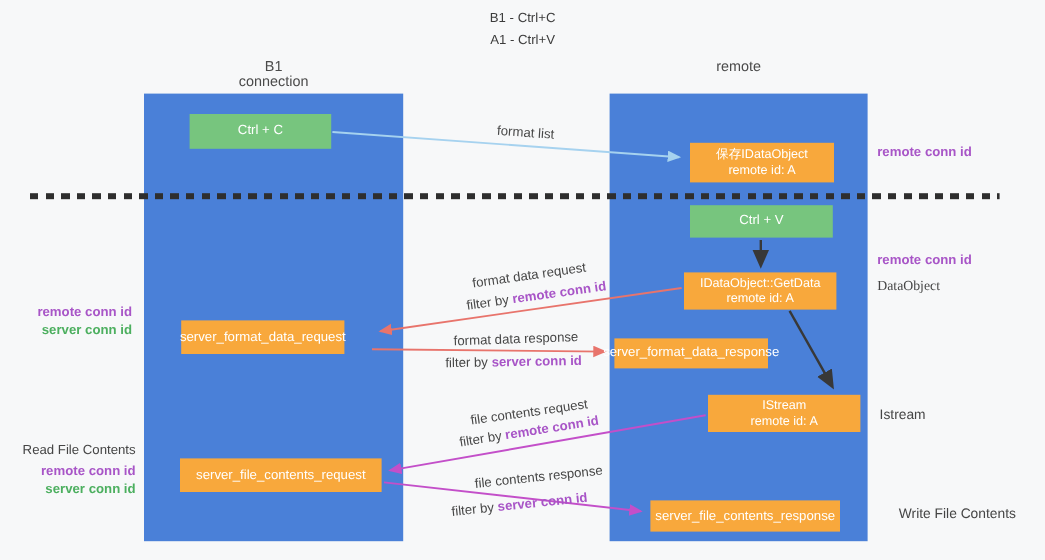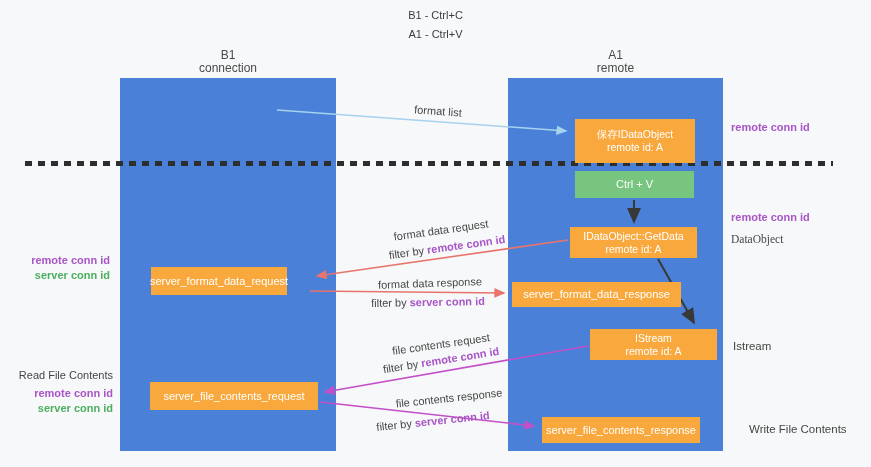--- a/index.html
+++ b/index.html
@@ -62,21 +62,20 @@
   <div class="title">
     <div>B1 - Ctrl+C</div>
     <div>A1 - Ctrl+V</div>
   </div>
 
   <div class="col-header left">
     <div>B1</div>
     <div>connection</div>
   </div>
   <div class="col-header right">
-    <div>A1</div>
     <div>remote</div>
   </div>
 
   <div class="column left"></div>
   <div class="column right"></div>
 
   <div class="dashline"></div>
 
   <svg class="arrows" width="871" height="467">
     <defs>
@@ -95,40 +94,43 @@
     </defs>
     <line x1="277" y1="110" x2="566" y2="131" stroke="#a6d2ef" stroke-width="1.6" marker-end="url(#m-blue)"></line>
     <line x1="634" y1="200" x2="634" y2="220" stroke="#383838" stroke-width="2" marker-end="url(#m-black)"></line>
     <line x1="658" y1="259" x2="693" y2="321" stroke="#383838" stroke-width="2" marker-end="url(#m-black)"></line>
     <line x1="568" y1="240" x2="317" y2="276" stroke="#e8746c" stroke-width="1.6" marker-end="url(#m-red)"></line>
     <line x1="310" y1="291" x2="504" y2="293" stroke="#e8746c" stroke-width="1.6" marker-end="url(#m-red)"></line>
     <line x1="588" y1="346" x2="325" y2="392" stroke="#c34fc9" stroke-width="1.6" marker-end="url(#m-mag)"></line>
     <line x1="320" y1="402" x2="534" y2="426" stroke="#c34fc9" stroke-width="1.6" marker-end="url(#m-mag)"></line>
   </svg>
 
+  <div class="node green" style="left:158px; top:95px; width:118px; height:29px;">
+    <div>Ctrl + C</div>
+  </div>
 
-  <div class="node orange" style="left:575px; top:119px; width:120px; height:44px;">
+  <div class="node orange" style="left:575px; top:119px; width:120px; height:33px;">
     <div class="l2">保存IDataObject</div>
     <div class="l2">remote id: A</div>
   </div>
 
   <div class="node green" style="left:575px; top:171px; width:119px; height:27px;">
     <div>Ctrl + V</div>
   </div>
 
   <div class="node orange" style="left:570px; top:227px; width:127px; height:31px;">
     <div class="l2">IDataObject::GetData</div>
     <div class="l2">remote id: A</div>
   </div>
 
   <div class="node orange" style="left:151px; top:267px; width:136px; height:28px;">
     <div>server_format_data_request</div>
   </div>
 
-  <div class="node orange" style="left:512px; top:282px; width:169px; height:25px;">
+  <div class="node orange" style="left:512px; top:282px; width:128px; height:25px;">
     <div>server_format_data_response</div>
   </div>
 
   <div class="node orange" style="left:590px; top:329px; width:127px; height:31px;">
     <div class="l2">IStream</div>
     <div class="l2">remote id: A</div>
   </div>
 
   <div class="node orange" style="left:542px; top:417px; width:158px; height:26px;">
     <div>server_file_contents_response</div>

